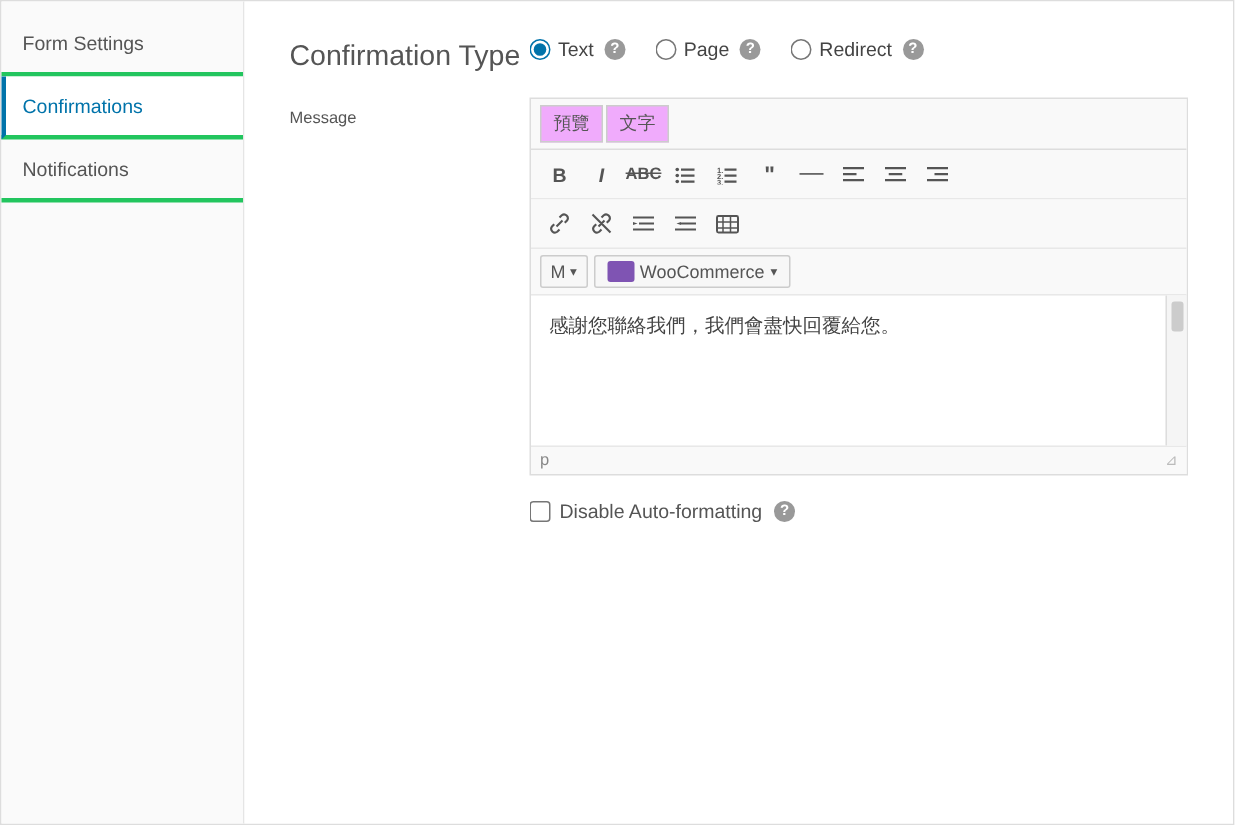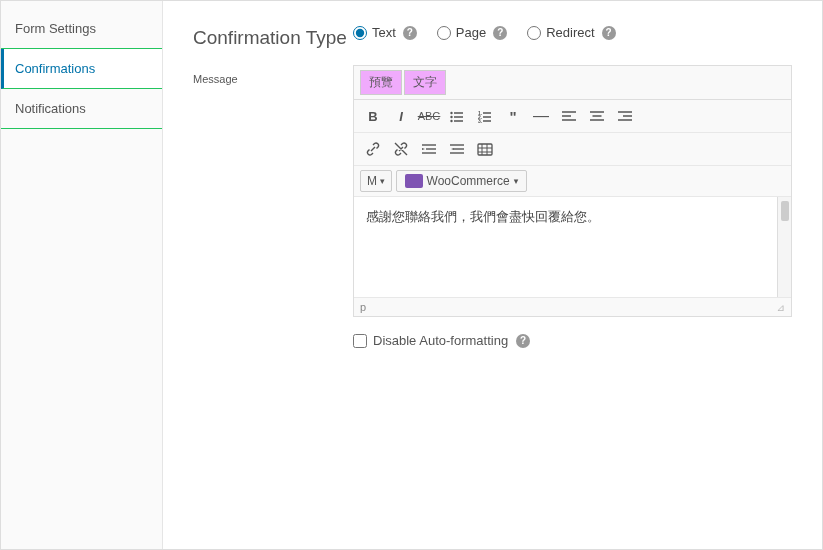--- a/index.html
+++ b/index.html
@@ -26,21 +26,21 @@
       background: #fafafa;
       border-right: 1px solid #e5e5e5;
       padding-top: 0;
     }
     .sidebar-item {
       display: block;
       padding: 12px 14px;
       font-size: 13px;
       color: #555;
       cursor: pointer;
-      border-bottom: 1px solid #22c55e;
+      border-bottom: 3px solid #22c55e;
       text-decoration: none;
     }
     .sidebar-item:first-child {
       border-top: 1px solid #eee;
     }
     .sidebar-item.active {
       color: #0073aa;
       border-left: 3px solid #0073aa;
       padding-left: 11px;
       background: #fff;
@@ -289,21 +289,21 @@
       background: #0a8abf;
       color: #fff;
       border: none;
       border-radius: 3px;
       font-size: 13px;
       font-weight: 500;
       cursor: pointer;
       text-decoration: none;
     }
     
-    .abc-icon { font-size: 11px; text-decoration: line-through; font-weight: normal; }
+    .abc-icon { font-size: 11px; text-decoration: line-through; font-weight: bold; }
     
     .sidebar-spacer { height: 8px; }
   </style>
 </head>
 <body>
 
 <div class="page-wrapper">
 
   <nav class="sidebar">
     <div class="sidebar-spacer"></div>

